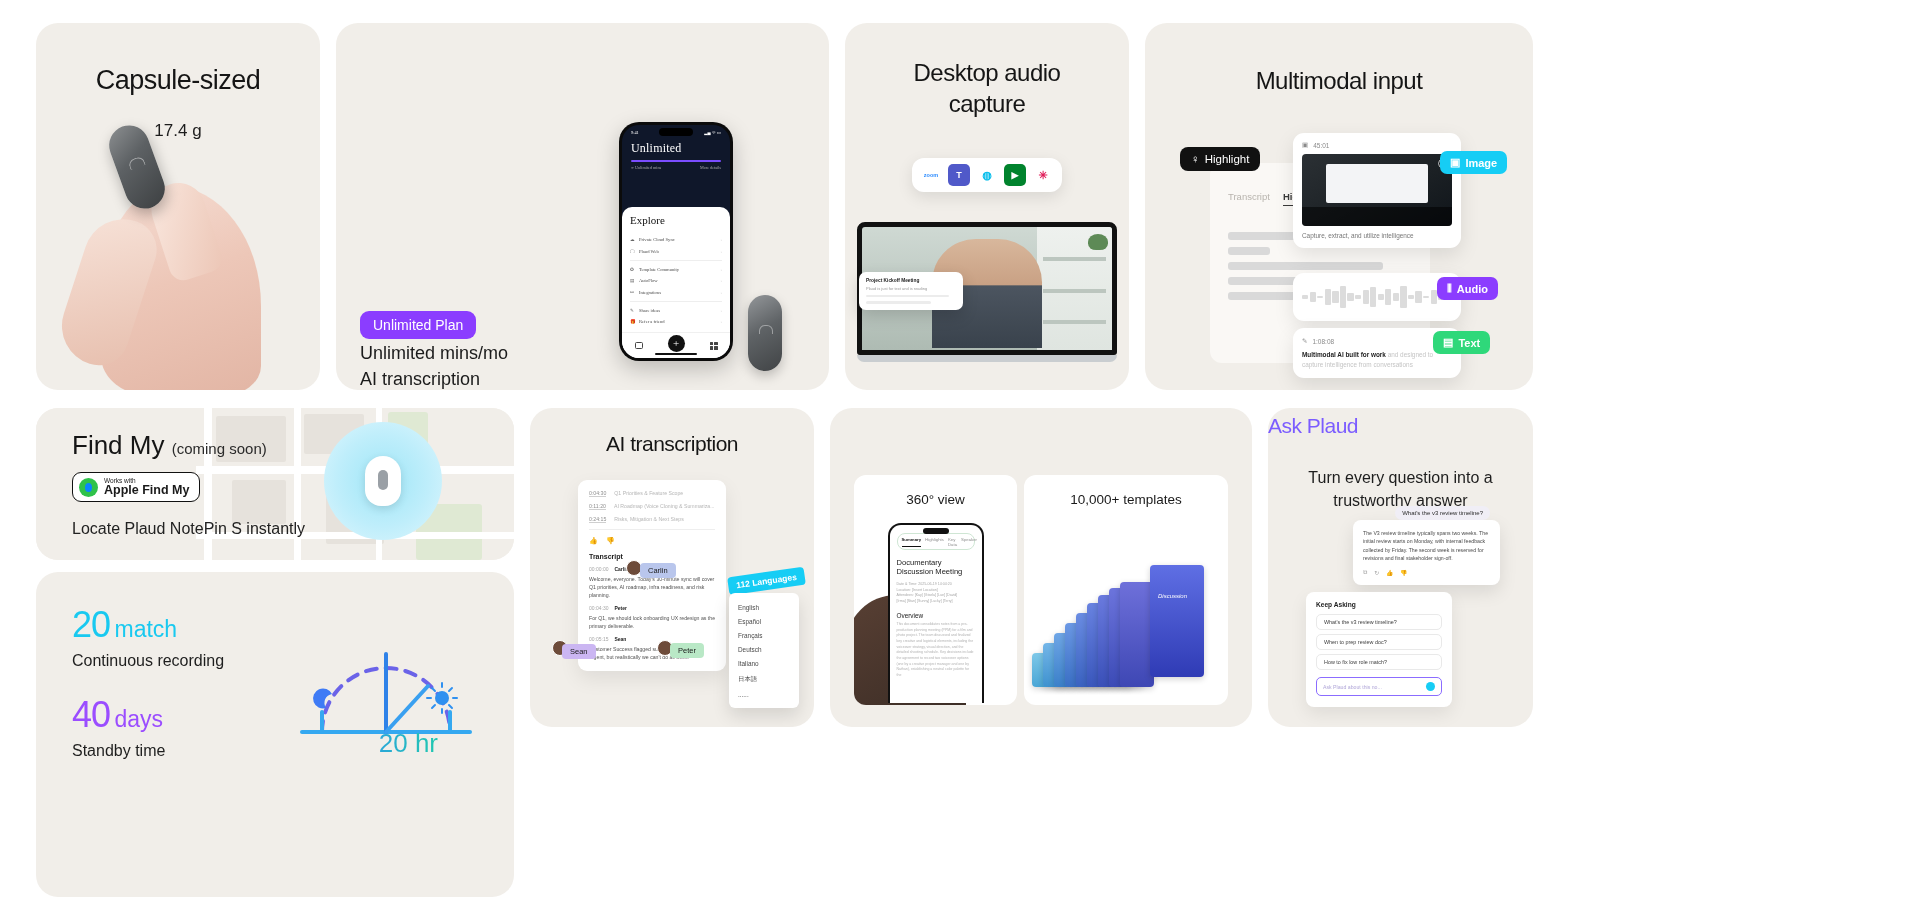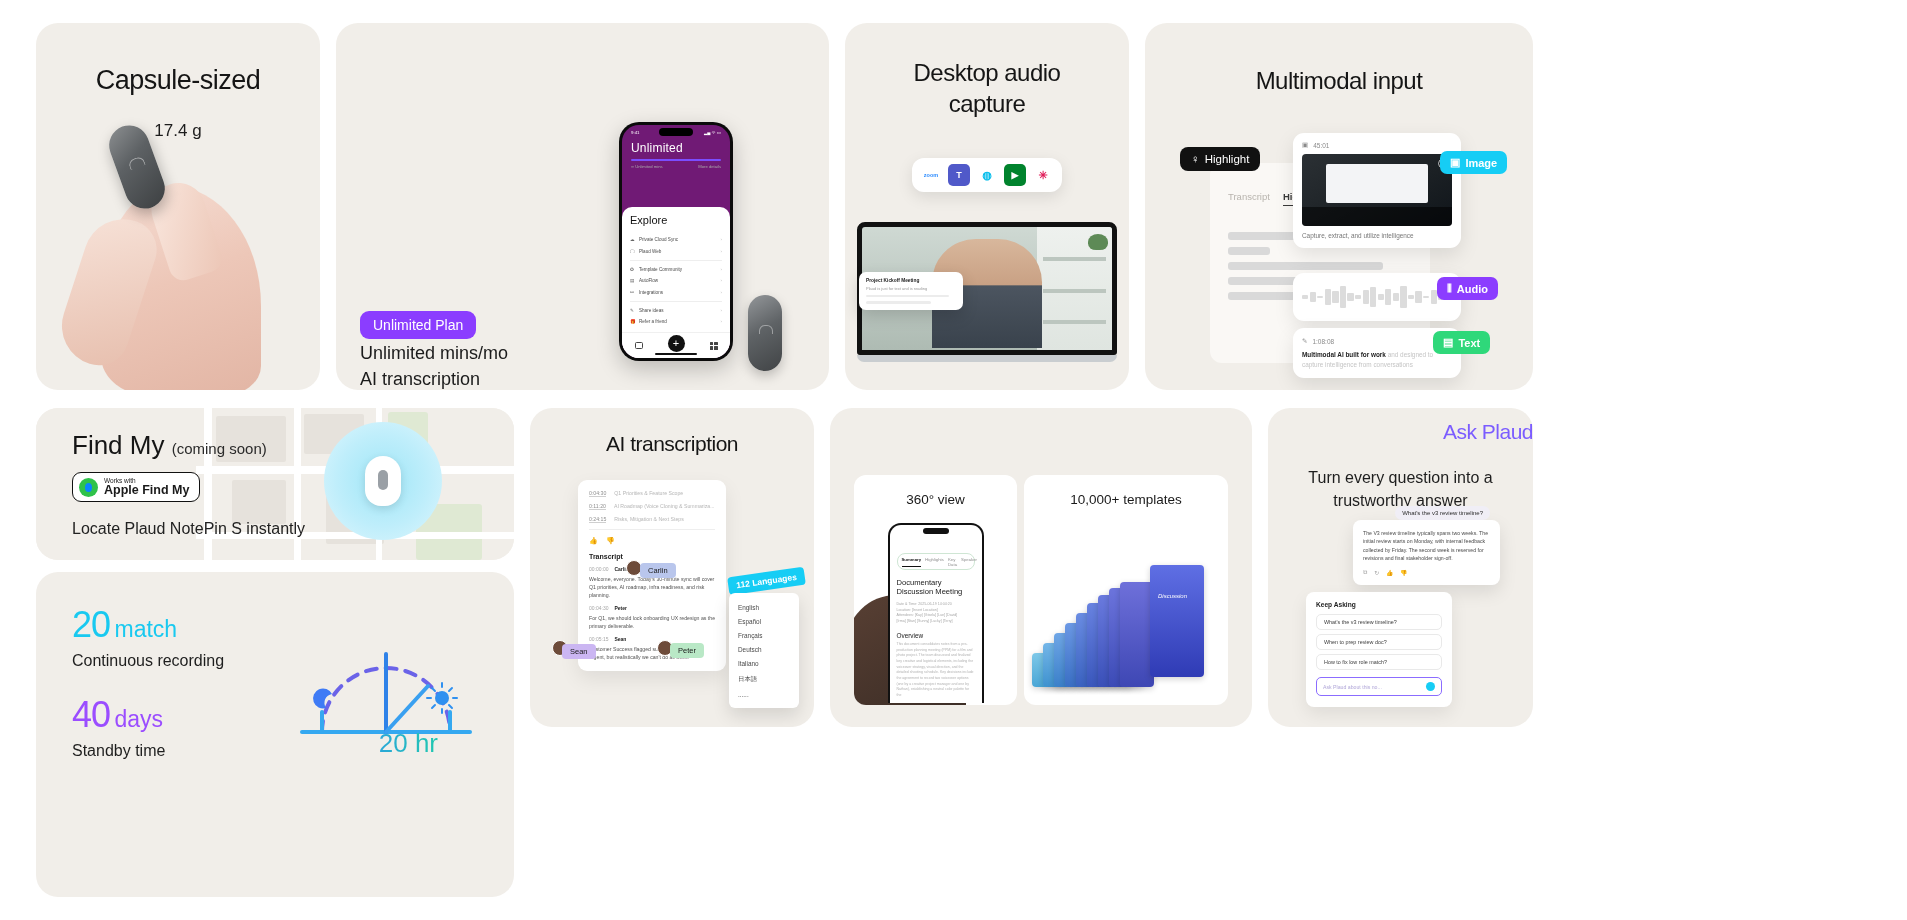--- a/index.html
+++ b/index.html
@@ -30,21 +30,21 @@
 
   
   #c-wearable { left:336px; top:23px; width:493px; height:367px; }
   #c-wearable .t { position:absolute; left:24px; top:38px; font-size:26px; line-height:1.28; }
   .plan-chip { position:absolute; left:24px; top:288px; background:#8b3dff; color:#fff;
      font-size:14px; padding:6px 13px; border-radius:9px; }
   .plan-sub { position:absolute; left:24px; top:318px; font-size:18px; line-height:1.42; color:#1b1b1b;}
 
   .phone { position:absolute; left:283px; top:99px; width:114px; height:239px; background:#0b0b0b;
      border-radius:20px; padding:3px; box-shadow:0 8px 22px rgba(0,0,0,.22); }
-  .phone-in { width:100%; height:100%; background:#701a75; border-radius:17px; overflow:hidden; position:relative;}
+  .phone-in { width:100%; height:100%; background:#0f172a; border-radius:17px; overflow:hidden; position:relative;font-family:Liberation Serif, serif;}
   .ph-status{display:flex;justify-content:space-between;align-items:center;padding:4px 9px 1px;color:#fff;font-size:4.4px;}
   .ph-notch{position:absolute;left:50%;transform:translateX(-50%);top:3px;width:34px;height:8px;background:#000;border-radius:6px;}
   .ph-hero{padding:5px 9px 4px;}
   .ph-hero h4{color:#fff;font-size:12px;font-weight:400;letter-spacing:.2px;}
   .ph-bar{height:1.6px;background:#7b4dff;border-radius:2px;margin:4px 0 3px;}
   .ph-metaline{display:flex;justify-content:space-between;color:#a9a9a9;font-size:4.2px;}
   .ph-sheet{position:absolute;left:0;right:0;top:82px;bottom:0;background:#fff;border-radius:10px 10px 0 0;padding:7px 8px 8px;}
   .ph-sheet h5{font-size:11px;font-weight:400;color:#111;margin-bottom:8px;}
   .ph-row{display:flex;align-items:center;gap:4px;padding:3.2px 0;font-size:4.6px;color:#4b4b4b;}
   .ph-row .ic{width:5px;height:5px;color:#666;flex:0 0 auto;}
@@ -173,39 +173,39 @@
 
   
   #c-summaries { left:830px; top:408px; width:422px; height:319px; }
   #c-summaries .t { position:absolute; top:24px; width:100%; text-align:center; font-size:21px; }
   .sub-card { position:absolute; top:67px; background:#fff; border-radius:12px; overflow:hidden; }
   #sc-360 { left:24px; width:163px; height:230px; }
   #sc-tpl { left:194px; width:204px; height:230px; }
   .sub-card .sct { text-align:center; font-size:13.5px; margin-top:17px; color:#1a1a1a; }
   .mini-phone{position:absolute;left:50%;transform:translateX(-50%);top:48px;width:96px;height:180px;background:#111;
      border-radius:13px 13px 0 0;padding:2px 2px 0;}
-  .mini-in{background:#fff;height:100%;border-radius:11px 11px 0 0;overflow:hidden;padding:20px 7px 0;position:relative;}
+  .mini-in{background:#fff;height:100%;border-radius:11px 11px 0 0;overflow:hidden;padding:0 7px 0;position:relative;}
   .mini-notch{position:absolute;left:50%;transform:translateX(-50%);top:3px;width:26px;height:6px;background:#111;border-radius:4px;}
   .mini-tabs{display:flex;gap:4px;border:1px solid #cfe6d4;border-radius:8px;padding:2.5px 4px;margin-top:8px;font-size:4.3px;color:#8e8e8e;}
   .mini-tabs .on{color:#111;font-weight:700;border-bottom:.8px solid #111;}
   .mini-h{font-size:7.6px;color:#191919;margin-top:8px;line-height:1.25;}
   .mini-meta{font-size:3.6px;color:#a9a9a9;line-height:1.6;margin-top:5px;}
   .mini-sec{font-size:6.4px;color:#191919;margin-top:7px;}
   .mini-body{font-size:3.5px;color:#b2b2b2;line-height:1.62;margin-top:3px;}
   .hand2{position:absolute;left:-8px;bottom:0;width:120px;height:110px;background:linear-gradient(150deg,#4a2f22,#2b1b13);
      border-radius:50px 30px 0 0;opacity:.92;}
   .fan{position:absolute;left:8px;bottom:18px;width:188px;height:150px;}
   .fan i{position:absolute;bottom:0;width:34px;border-radius:4px;
      background:linear-gradient(180deg,#5b6fe0,#3f4fc4);box-shadow:0 2px 6px rgba(0,0,0,.18);}
   .fan .lead{width:54px;height:112px;right:16px;bottom:10px;background:linear-gradient(180deg,#5f6fe4,#2f3bb5);}
   .fan .lead b{position:absolute;left:8px;top:28px;color:#fff;font-size:6px;font-weight:400;}
 
   
   #c-ask { left:1268px; top:408px; width:265px; height:319px; }
-  #c-ask .t { position:absolute; top:12px; width:100%; text-align:right; font-size:21px; color:#7b5cff; }
+  #c-ask .t { position:absolute; top:6px; width:100%; text-align:left; font-size:21px; color:#7b5cff; }
   #c-ask .sub { position:absolute; top:58px; width:100%; text-align:center; font-size:16px; line-height:1.45; color:#1e1e1e; }
   .ask-ans{position:absolute;left:85px;top:112px;width:147px;background:#fff;border-radius:8px;
      box-shadow:0 7px 18px rgba(0,0,0,.10);padding:9px 10px;}
   .ask-q{position:absolute;right:10px;top:-14px;background:#f0eef6;border-radius:8px;font-size:6px;
      color:#2b2b2b;padding:4px 7px;white-space:nowrap;}
   .ask-ans p{font-size:5.2px;color:#4b4b4b;line-height:1.6;}
   .ask-tools{display:flex;gap:7px;margin-top:7px;color:#a5a5a5;font-size:6px;}
   .ask-panel{position:absolute;left:38px;top:184px;width:146px;background:#fff;border-radius:8px;
      box-shadow:0 7px 18px rgba(0,0,0,.08);padding:9px 10px 11px;}
   .ask-panel h6{font-size:6.6px;font-weight:700;color:#1c1c1c;margin-bottom:6px;}

